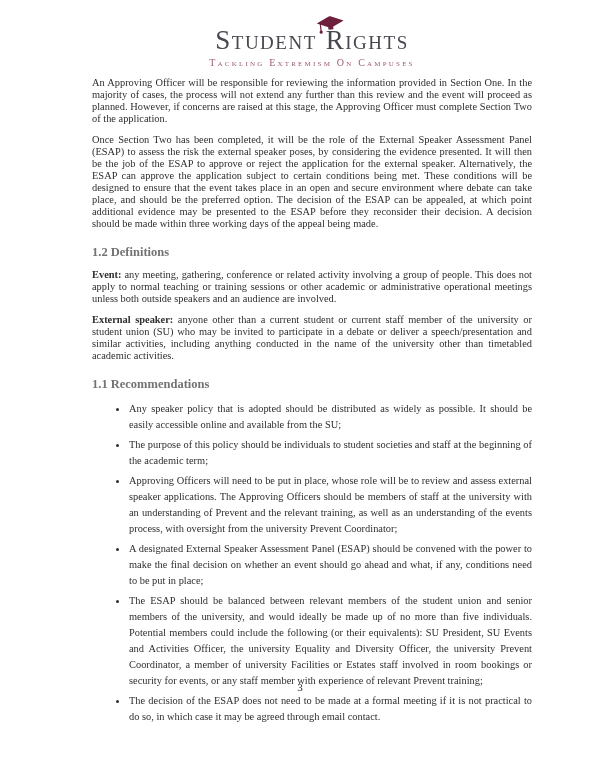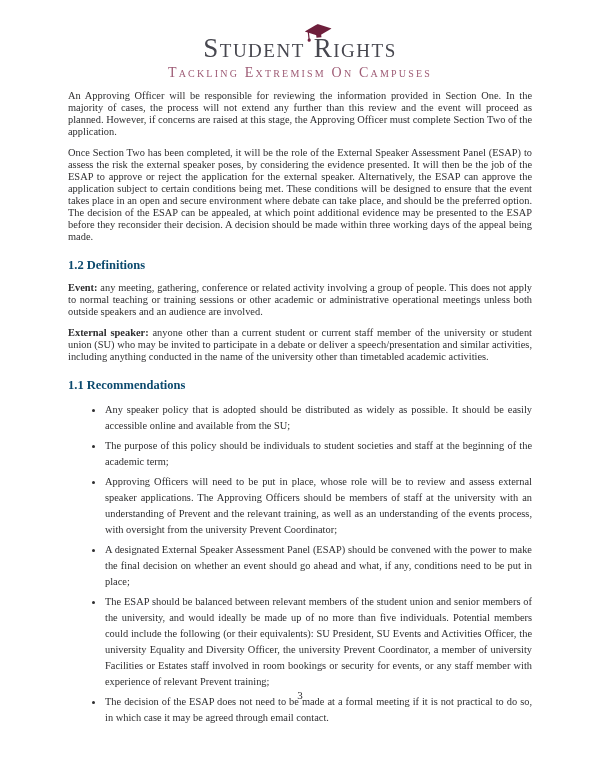--- a/index.html
+++ b/index.html
@@ -1,25 +1,26 @@
 <!DOCTYPE html>
 <html><head>
 <meta charset="utf-8">
 <style>
   html, body { margin: 0; padding: 0; background: #ffffff; }
   .page {
     position: relative;
     width: 600px;
     height: 743px;
-    margin: 8px auto;
+    margin: 0 auto;
     background: #ffffff;
     font-family: "Liberation Serif", "DejaVu Serif", serif;
     color: #2e2e30;
     overflow: hidden;
     box-sizing: border-box;
+    padding-left: 24px;
   }
   
   .logo-block {
     padding-top: 26px;
     text-align: center;
     margin-bottom: 8px;
   }
   .logo-title {
     font-variant: small-caps;
     font-size: 27px;
@@ -37,40 +38,40 @@
   .cap-icon {
     position: absolute;
     left: -9px;
     top: -10px;
     display: inline-block;
     transform: rotate(-6deg);
     line-height: 0;
   }
   .logo-subtitle {
     font-variant: small-caps;
-    font-size: 14px;
+    font-size: 10px;
     letter-spacing: 2.2px;
     color: #9d5a74;
     margin-top: 0px;
     line-height: 1.3;
   }
   
   .content {
     margin: 0 68px;
   }
   .body-text {
     font-size: 10.4px;
     line-height: 12px;
     text-align: justify;
     margin: 0 0 9px 0;
   }
   .heading {
     font-size: 12.5px;
     font-weight: bold;
-    color: #0c4a6e;
+    color: #737373;
     margin: 15px 0 9px 0;
     line-height: 1.2;
     font-family: Liberation Serif, serif;
   }
   .def-term { font-weight: bold; }
   .bullet-list {
     margin: 2px 0 0 0;
     padding: 0 0 0 36px;
     list-style: disc outside;
   }

